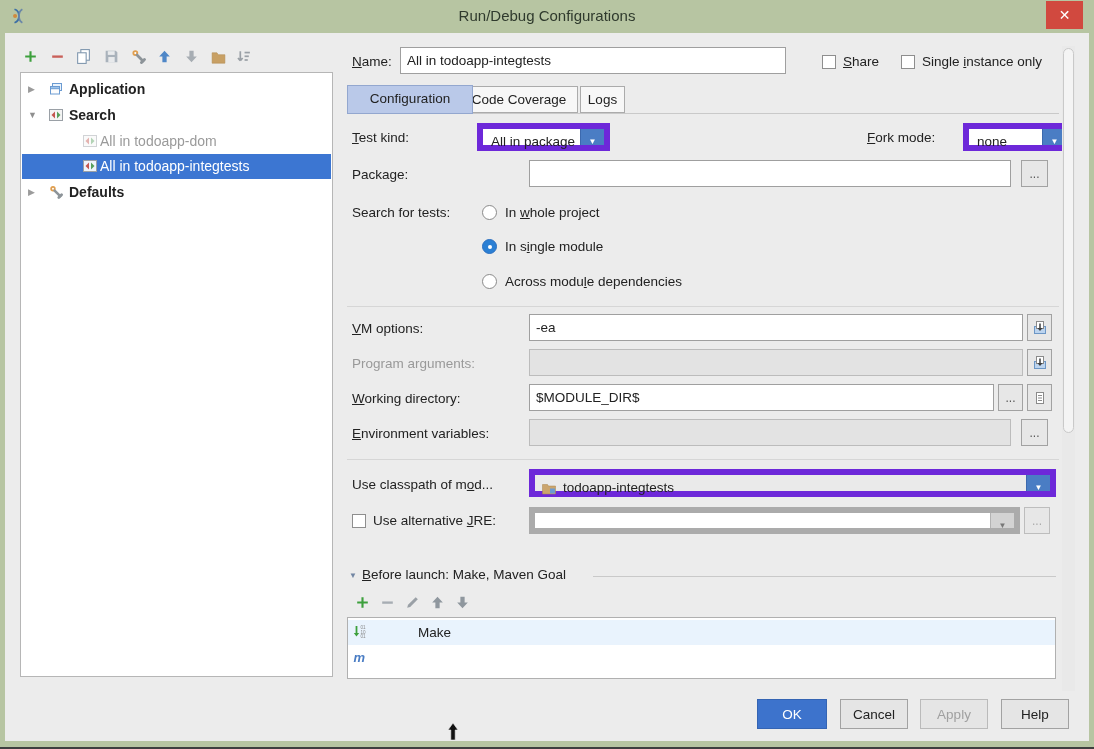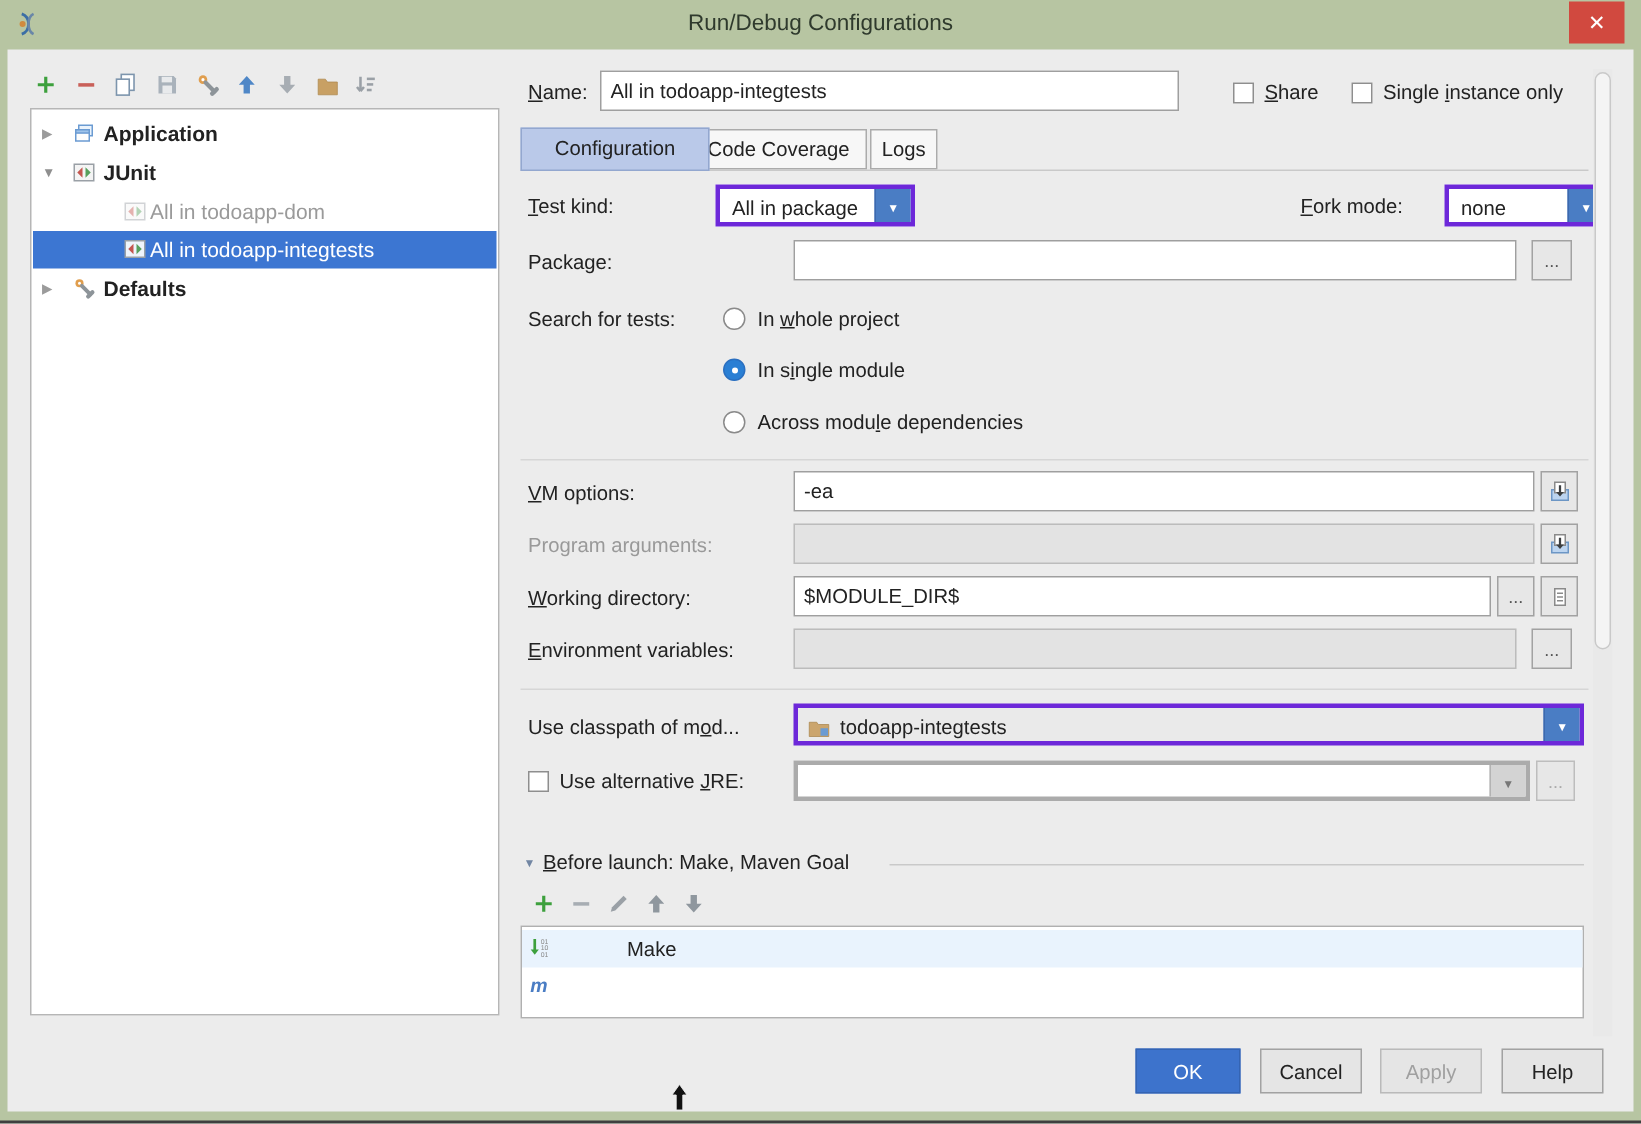--- a/index.html
+++ b/index.html
@@ -34,21 +34,21 @@
   .dimlbl{color:#999;}
 
   .tf{position:absolute;height:27px;background:#fff;border:1px solid #9f9f9f;
       font-family:"Liberation Sans",sans-serif;font-size:13.5px;color:#222;padding:0 6px;}
   .tf:disabled,.tf.dis{background:#e3e3e3;border-color:#bcbcbc;color:#8e8e8e;}
   .sqbtn{position:absolute;background:#e7e7e7;border:1px solid #a2a2a2;color:#555;
          font-size:12px;text-align:center;padding:0;cursor:pointer;line-height:10px;}
   .sqbtn.dis{border-color:#bdbdbd;color:#aaa;}
   .sqbtn svg{width:16px;height:16px;margin-top:2px;}
 
-  .combo{position:absolute;height:28px;border:3px solid #6d28d9;background:#fff;cursor:pointer;}
+  .combo{position:absolute;height:28px;border:6px solid #6d28d9;background:#fff;cursor:pointer;}
   .combo .cval{position:absolute;left:8px;top:0;line-height:26px;white-space:nowrap;overflow:hidden;}
   .combo .carr{position:absolute;right:0;top:0;bottom:0;width:24px;background:#4a7dc4;
                color:#fff;text-align:center;font-size:8px;line-height:26px;border-left:1px solid #3c69ae;}
   .combo.gray{background:#eaeaea;}
   .combo.dis{border-color:#ababab;background:#fff;}
   .combo.dis .carr{background:#d3d3d3;color:#777;border-left:1px solid #b3b3b3;}
   .cicn{position:absolute;left:6px;top:5px;width:16px;height:16px;}
 
   .cb{position:absolute;width:14px;height:14px;background:#fff;border:1px solid #8e8e8e;cursor:pointer;}
   .radio{position:absolute;width:15px;height:15px;border:1px solid #8a8a8a;border-radius:50%;background:#fff;cursor:pointer;}
@@ -161,21 +161,21 @@
           </svg>
         <span class="txt" style="left:47px">Application</span>
       </div>
       <div class="trow cat" style="top:30px">
         <span class="arr" style="color:#8f8f8f">▼</span>
         <svg class="ticn" style="left:26px" viewBox="0 0 16 16">
             <rect x="1.5" y="2.5" width="13" height="11" fill="#f4f4f4" stroke="#9aa0a6"></rect>
             <path d="M7 4.5L3.5 8L7 11.5z" fill="#c4564f"></path>
             <path d="M9 4.5L12.5 8L9 11.5z" fill="#57a05c"></path>
           </svg>
-        <span class="txt" style="left:47px">JUnit</span>
+        <span class="txt" style="left:47px">Search</span>
       </div>
       <div class="trow dim" style="top:56px">
         <svg class="ticn" style="left:60px" viewBox="0 0 16 16">
             <rect x="1.5" y="2.5" width="13" height="11" fill="#f4f4f4" stroke="#9aa0a6"></rect>
             <path d="M7 4.5L3.5 8L7 11.5z" fill="#c4564f"></path>
             <path d="M9 4.5L12.5 8L9 11.5z" fill="#57a05c"></path>
           </svg>
         <span class="txt" style="left:78px">All in todoapp-dom</span>
       </div>
       <div class="trow sel" style="top:81px">

